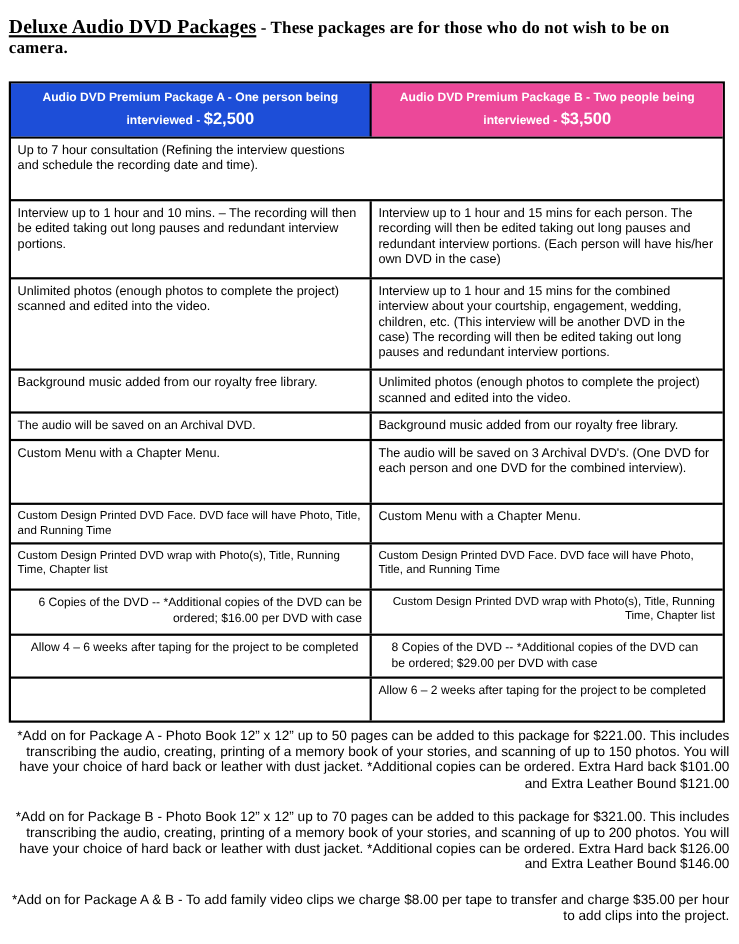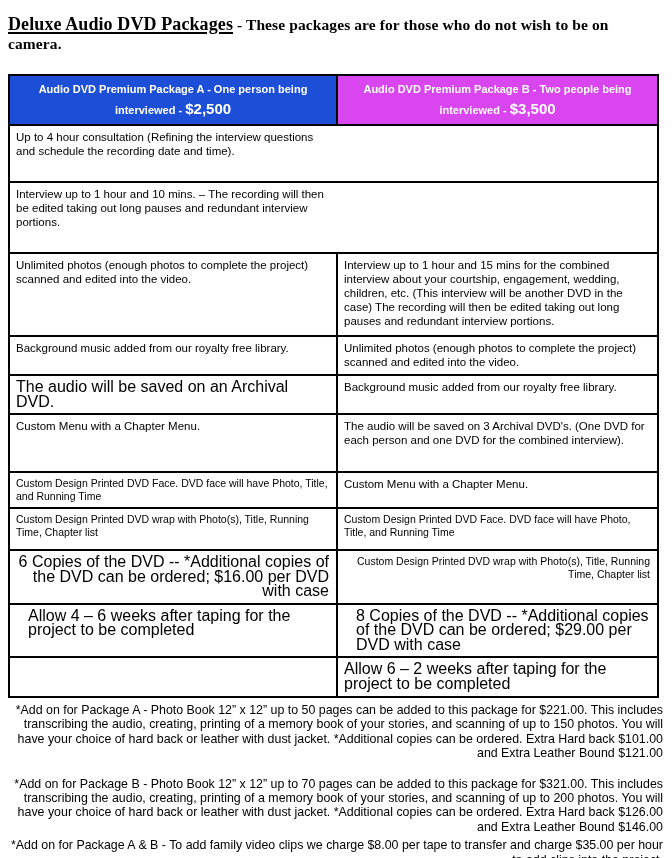--- a/index.html
+++ b/index.html
@@ -41,39 +41,39 @@
   }
   .pkg-row + .pkg-row { border-top: 2px solid #000000; }
   .pkg-cell {
     padding: 4px 7px 4px 6px;
     font-size: 11.5px;
     line-height: 14px;
     border-right: 2px solid #000000;
   }
   .pkg-cell:last-child { border-right: none; }
   .cell-sm { font-size: 10.5px; line-height: 13px; }
-  .cell-lg { font-size: 16px; line-height: 14.5px; }
+  .cell-lg { font-size: 11px; line-height: 14.5px; }
   
   .hdr-cell {
     min-height: 48px;
     display: flex;
     flex-direction: column;
     align-items: center;
     justify-content: center;
     gap: 5px;
     text-align: center;
     color: #ffffff;
     font-weight: bold;
     font-size: 11px;
     padding: 3px 6px;
     border-right: 2px solid #000000;
   }
   .hdr-cell:last-child { border-right: none; }
   .hdr-a { background: #1d4ed8; }
-  .hdr-b { background: #d946ef; }
+  .hdr-b { background: #ec4899; }
   .hdr-price { font-size: 15px; }
   
   .pkg-row:nth-child(2)  .pkg-cell { min-height: 55px; }
   .pkg-row:nth-child(3)  .pkg-cell { min-height: 69px; }
   .pkg-row:nth-child(4)  .pkg-cell { min-height: 81px; }
   .pkg-row:nth-child(5)  .pkg-cell { min-height: 37px; }
   .pkg-row:nth-child(6)  .pkg-cell { min-height: 21px; }
   .pkg-row:nth-child(7)  .pkg-cell { min-height: 56px; }
   .pkg-row:nth-child(8)  .pkg-cell { min-height: 34px; }
   .pkg-row:nth-child(9)  .pkg-cell { min-height: 40px; }
@@ -81,21 +81,21 @@
   .pkg-row:nth-child(11) .pkg-cell { min-height: 36px; padding-left: 18px; }
   .pkg-row:nth-child(12) .pkg-cell { min-height: 38px; }
   
   .footnotes { margin-top: 5px; width: 655px; text-align: right; }
   .footnote {
     font-size: 12.4px;
     line-height: 14.4px;
     margin-top: 16px;
   }
   .footnote:first-child { margin-top: 0; }
-  .footnote:last-child { margin-top: 4px; }
+  .footnote:last-child { margin-top: 18px; }
 </style>
 </head>
 <body>
 
 <div class="page">
 
   <div class="doc-title">
     <span class="title-main">Deluxe Audio DVD Packages</span>
     <span>- These packages are for those who do not wish to be on camera.</span>
   </div>
@@ -113,25 +113,26 @@
       <div class="hdr-cell hdr-b">
         <span>Audio DVD Premium Package B - Two people being</span>
         <span>
           <span>interviewed -</span>
           <span class="hdr-price">$3,500</span>
         </span>
       </div>
     </div>
 
     <div class="pkg-row">
-      <div class="pkg-cell">Up to 4 hour consultation (Refining the interview questions and schedule the recording date and time).</div>
+      <div class="pkg-cell">Up to 7 hour consultation (Refining the interview questions and schedule the recording date and time).</div>
     </div>
 
     <div class="pkg-row">
       <div class="pkg-cell">Interview up to 1 hour and 10 mins. – The recording will then be edited taking out long pauses and redundant interview portions.</div>
+      <div class="pkg-cell">Interview up to 1 hour and 15 mins for each person. The recording will then be edited taking out long pauses and redundant interview portions. (Each person will have his/her own DVD in the case)</div>
     </div>
 
     <div class="pkg-row">
       <div class="pkg-cell">Unlimited photos (enough photos to complete the project) scanned and edited into the video.</div>
       <div class="pkg-cell">Interview up to 1 hour and 15 mins for the combined interview about your courtship, engagement, wedding, children, etc. (This interview will be another DVD in the case) The recording will then be edited taking out long pauses and redundant interview portions.</div>
     </div>
 
     <div class="pkg-row">
       <div class="pkg-cell">Background music added from our royalty free library.</div>
       <div class="pkg-cell">Unlimited photos (enough photos to complete the project) scanned and edited into the video.</div>

